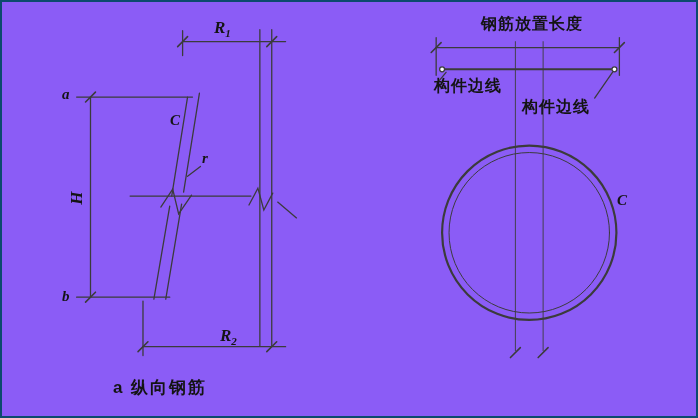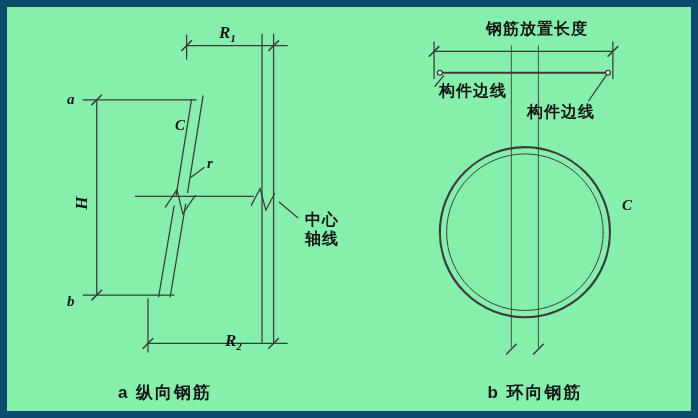--- a/index.html
+++ b/index.html
@@ -1,18 +1,18 @@
 <!DOCTYPE html>
 <html><head>
 <meta charset="utf-8">
 <style>
   html,body{margin:0;padding:0;background:#e9e9e9;}
   .canvas{
     position:relative;width:698px;height:418px;box-sizing:border-box;
-    background:#86efac;border:7px solid #0c4a6e;overflow:hidden;
+    background:#8b5cf6;border:2px solid #0c4a6e;overflow:hidden;
     font-family:"Liberation Sans",sans-serif;
   }
   svg.linework{position:absolute;left:0;top:0;width:100%;height:100%;}
   .lbl{position:absolute;color:#141414;line-height:1.18;white-space:nowrap;}
   .cjk{font-weight:700;font-size:16px;letter-spacing:1px;}
   .math{font-family:"Liberation Serif",serif;font-style:italic;font-size:17px;font-weight:600;}
   .math-sm{font-family:"Liberation Serif",serif;font-style:italic;font-size:15px;font-weight:600;}
   .math sub,.math-sm sub{font-size:11px;}
   .caption{font-weight:700;font-size:17px;letter-spacing:2px;text-align:center;}
   .rot{transform:rotate(-90deg);transform-origin:center center;}
@@ -107,33 +107,28 @@
   <div class="lbl math rot" style="left:68px;top:186px">H</div>
 
   <div class="lbl math-sm" style="left:60px;top:84px">a</div>
 
   <div class="lbl math-sm" style="left:60px;top:286px">b</div>
 
   <div class="lbl math-sm" style="left:168px;top:110px">C</div>
 
   <div class="lbl math-sm" style="left:200px;top:148px">r</div>
 
-  <div class="lbl cjk" style="left:298px;top:204px">
-    <div>中心</div>
-    <div>轴线</div>
-  </div>
 
   <div class="lbl math" style="left:218px;top:324px"><span>R</span><sub>2</sub></div>
 
   <div class="lbl caption" style="left:88px;top:376px;width:140px">a 纵向钢筋</div>
 
   <div class="lbl cjk" style="left:452px;top:13px;width:156px;text-align:center">钢筋放置长度</div>
 
   <div class="lbl cjk" style="left:432px;top:75px">构件边线</div>
 
   <div class="lbl cjk" style="left:520px;top:96px">构件边线</div>
 
   <div class="lbl math-sm" style="left:615px;top:190px">C</div>
 
 
-  <div class="lbl caption" style="left:458px;top:376px;width:140px">b 环向钢筋</div>
 
 </div>
 
 </body></html>

